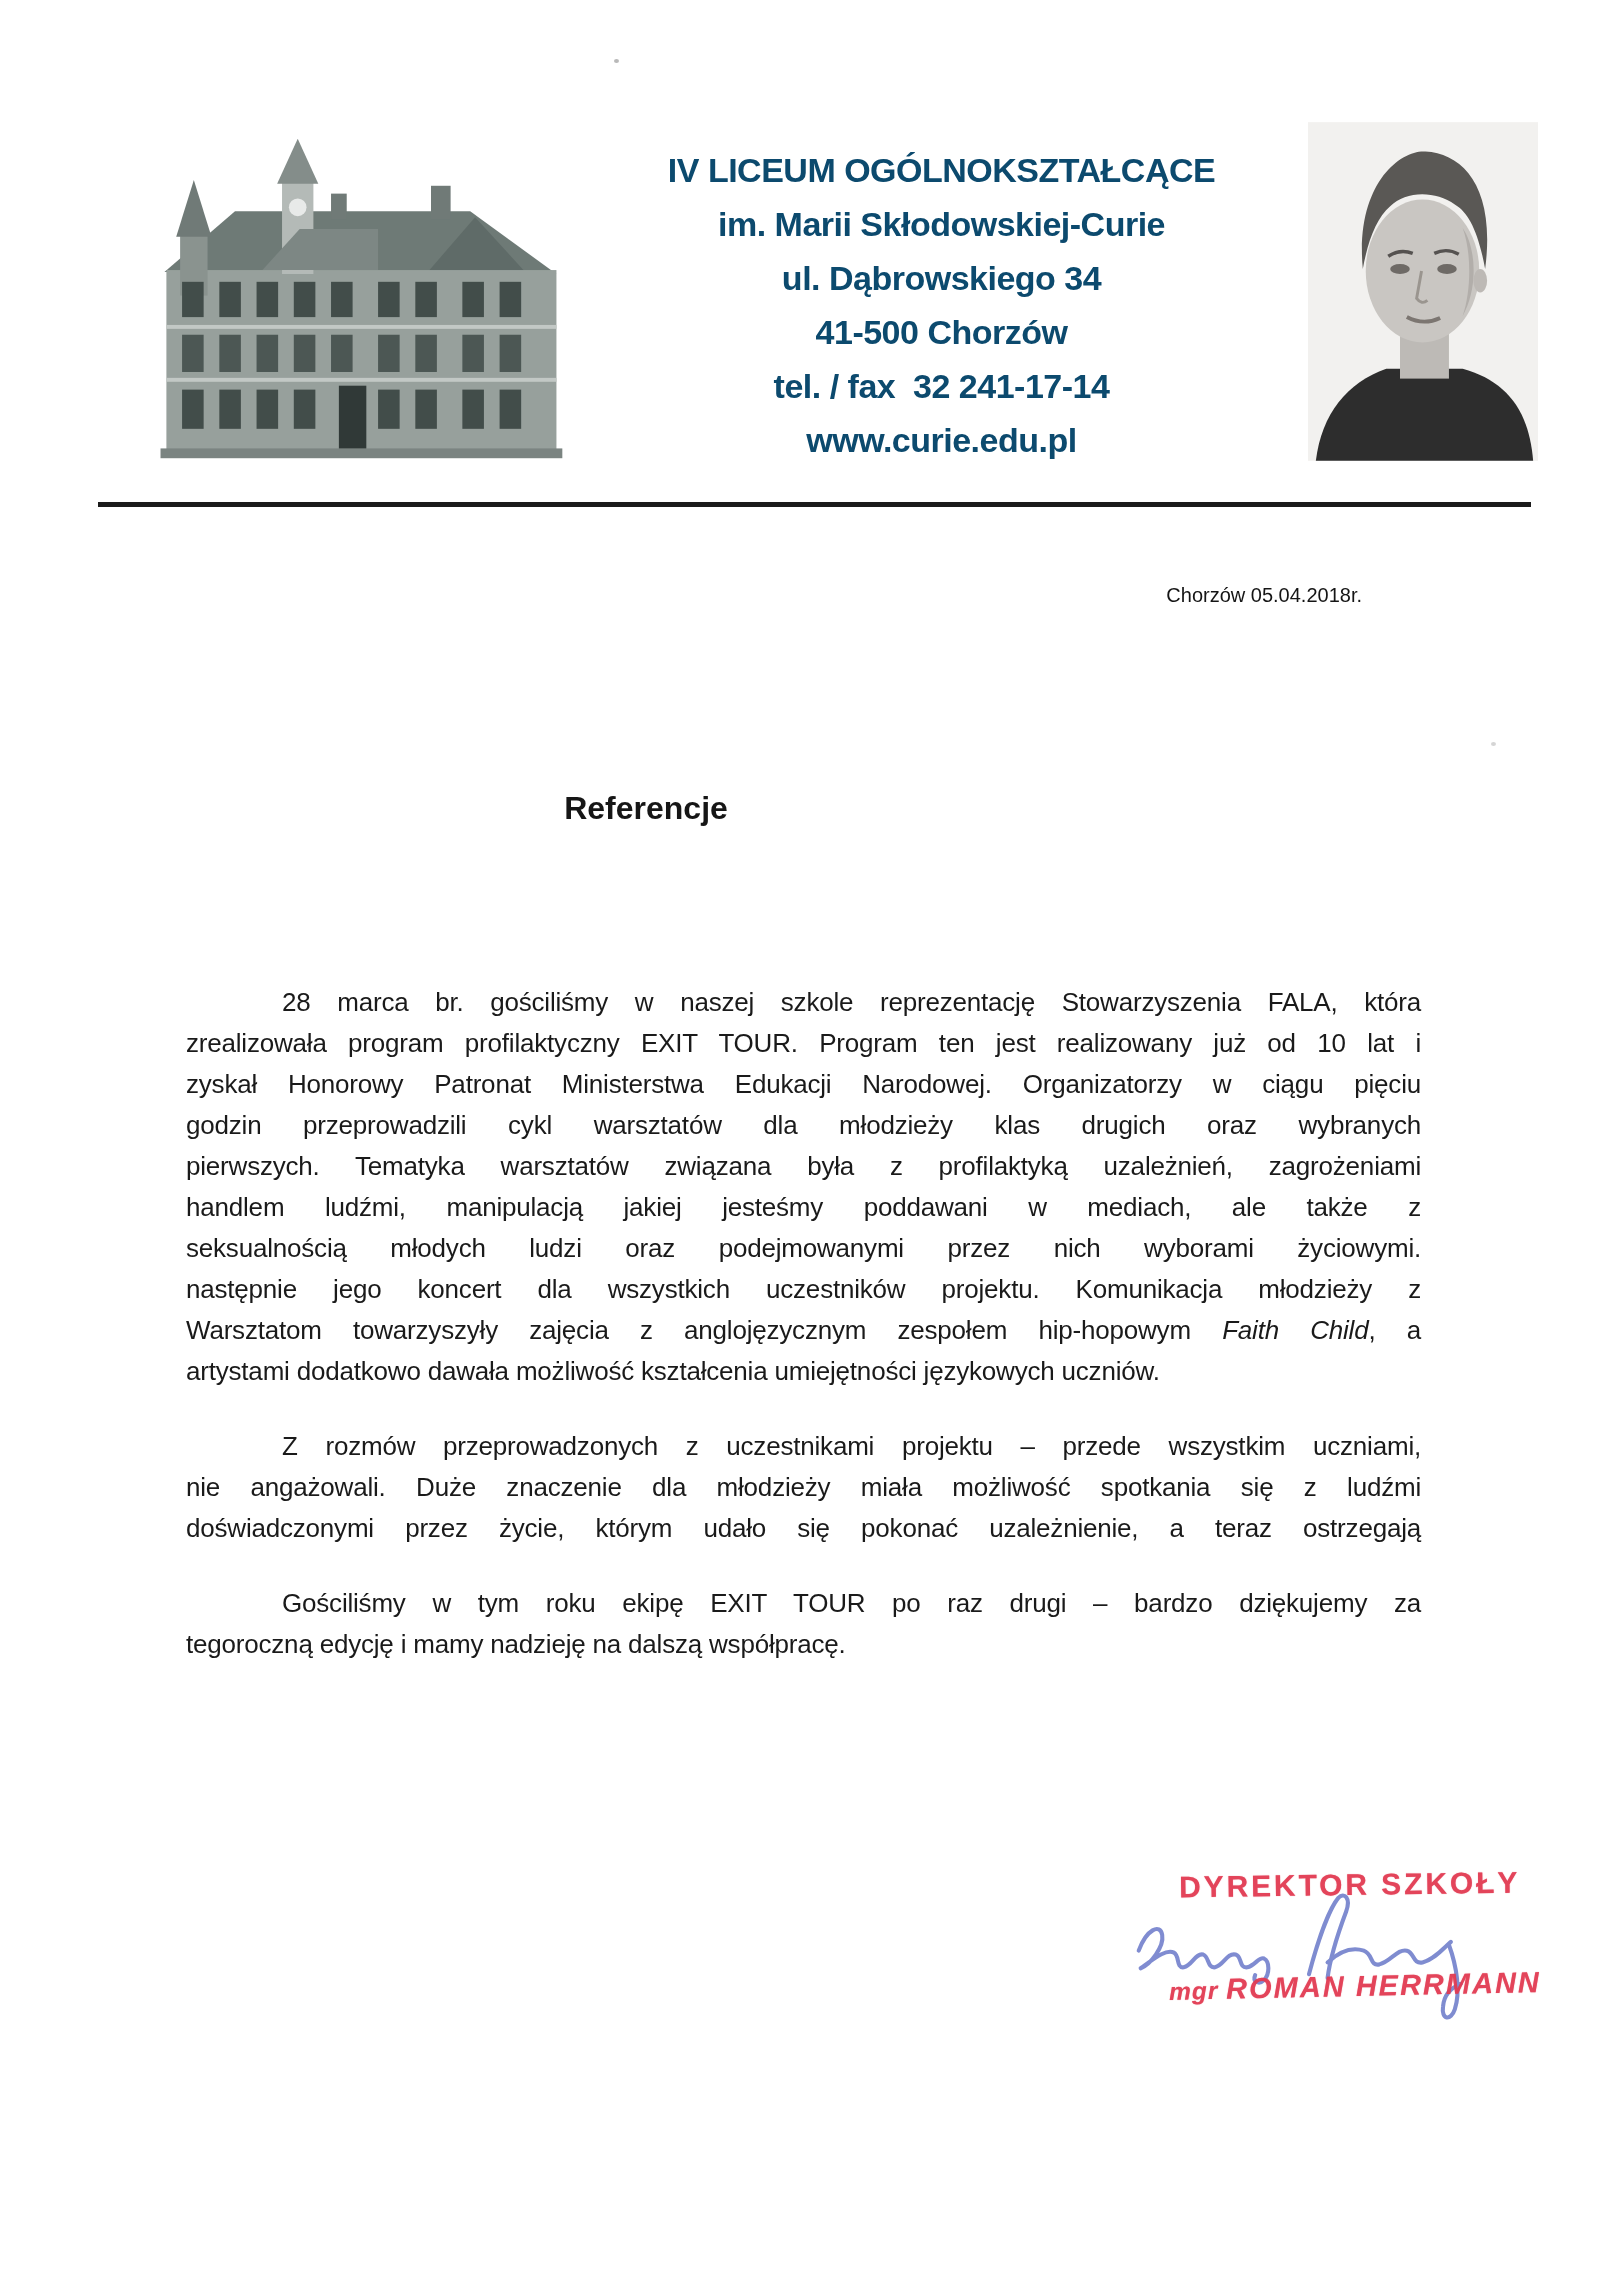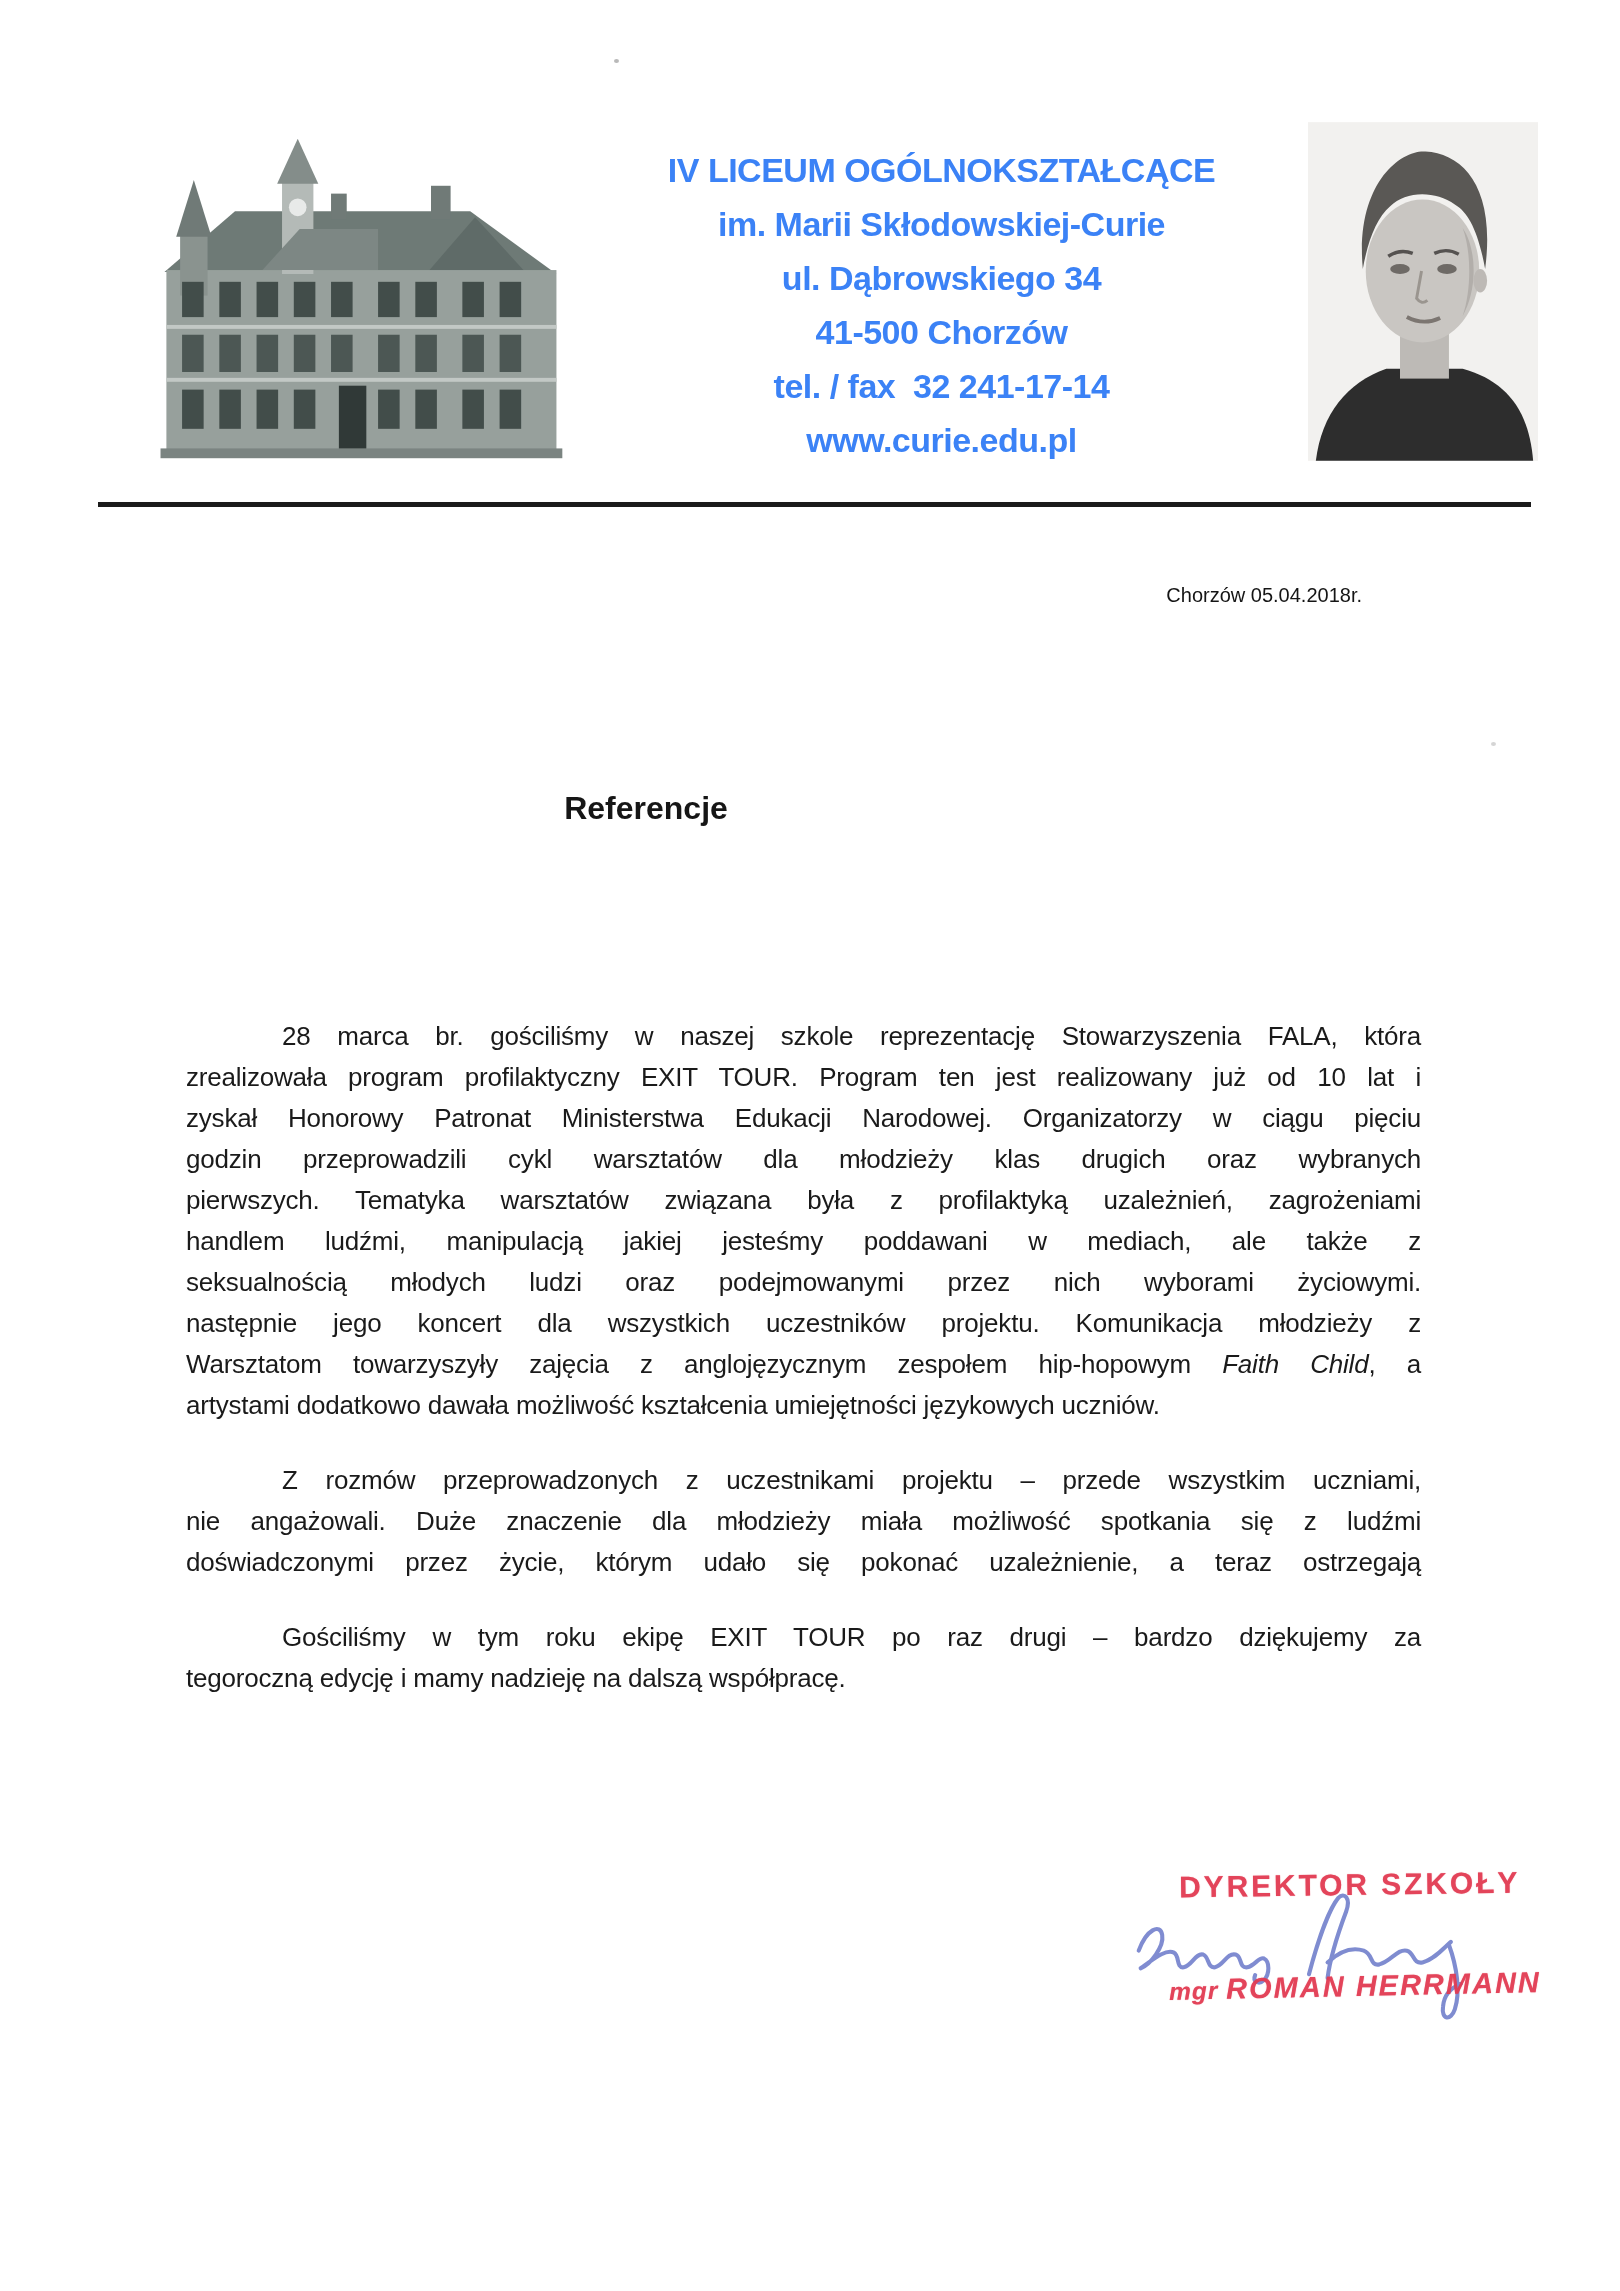--- a/index.html
+++ b/index.html
@@ -4,32 +4,32 @@
 <style>
   html,body{margin:0;padding:0;}
   body{width:1620px;height:2292px;background:#ffffff;position:relative;
        font-family:"Liberation Sans",sans-serif;color:#1d1d1d;}
   .page{position:absolute;inset:0;overflow:hidden;}
 
   
   .building{position:absolute;left:137px;top:125px;width:441px;height:345px;}
   .portrait{position:absolute;left:1308px;top:122px;width:230px;height:339px;}
   .school-info{position:absolute;left:608px;top:143px;width:667px;text-align:center;
-               font-weight:bold;font-size:34px;line-height:54px;letter-spacing:-0.5px;color:#3b82f6;}
+               font-weight:bold;font-size:34px;line-height:54px;letter-spacing:-0.5px;color:#0c4a6e;}
   .school-info .line{white-space:pre;}
   .divider{position:absolute;left:98px;top:502px;width:1433px;height:4.9px;background:#1b1b1b;}
 
   
   .date-line{position:absolute;top:584px;right:258px;font-size:20px;color:#151515;}
   .letter-title{position:absolute;top:790px;left:0;width:1292px;text-align:center;
                 font-weight:bold;font-size:32px;color:#161616;}
 
   
   .letter-body{position:absolute;left:186px;top:982px;width:1235px;
-               font-size:26px;letter-spacing:-0.2px;color:#1a1a1a;margin-top:34px;}
+               font-size:26px;letter-spacing:-0.2px;color:#1a1a1a;}
   .para{margin:0 0 34px 0;}
   .bline{height:41px;line-height:41px;text-align:justify;text-align-last:justify;
          text-justify:inter-word;overflow:visible;}
   .bline.p-first{text-indent:96px;}
   .bline.p-last{text-align-last:left;}
   .it{font-style:italic;}
 
   
   .stamp-role{position:absolute;left:1179px;top:1868px;font-weight:bold;font-size:30px;
               letter-spacing:2.9px;color:#e23a52;transform:rotate(-0.8deg);opacity:.95;

